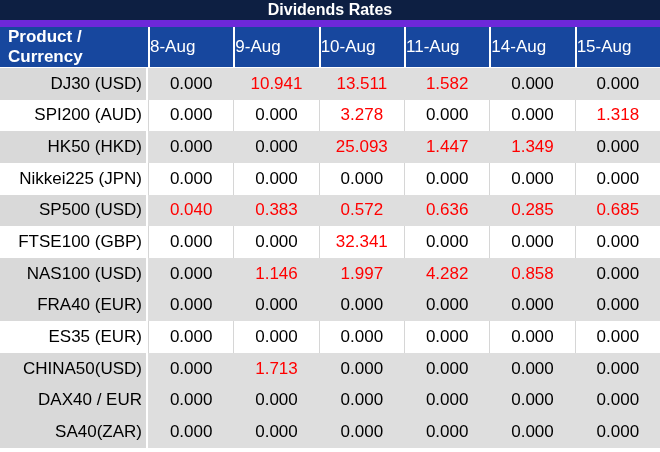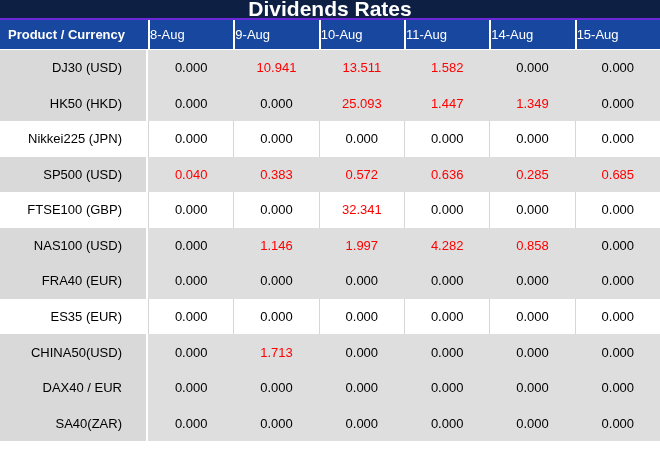--- a/index.html
+++ b/index.html
@@ -5,37 +5,37 @@
   * { box-sizing: border-box; margin: 0; padding: 0; }
   html, body { background: #ffffff; }
   .panel {
     width: 660px;
     height: 452px;
     background: #ffffff;
     font-family: "Liberation Sans", sans-serif;
     overflow: hidden;
   }
   .titlebar {
-    height: 20px;
+    height: 27px;
     background: var(--title_bg, #0d1f42);
     color: #ffffff;
     font-weight: bold;
-    font-size: 21px;
+    font-size: 16px;
     display: flex;
     align-items: center;
     justify-content: center;
-    border-bottom: 2px solid #6d28d9;
+    border-bottom: 7px solid #6d28d9;
   }
   table.divtable {
     width: 660px;
     height: 421px;
     border-collapse: separate;
     border-spacing: 0;
     table-layout: fixed;
-    font-size: 13px;
+    font-size: 17px;
   }
   thead th {
     background: var(--header_bg, #17479e);
     color: #ffffff;
     height: 30px;
     font-weight: normal;
     text-align: left;
     border-bottom: 1px solid #ffffff;
     vertical-align: middle;
   }
@@ -47,21 +47,21 @@
   th.date-h { border-left: 2px solid #ffffff; }
   tbody tr { height: 26px; }
   tbody td {
     text-align: center;
     vertical-align: middle;
     color: #000000;
     background: #ffffff;
   }
   td.product {
     text-align: right;
-    padding-right: 24px;
+    padding-right: 4px;
     border-right: 2px solid #ffffff;
   }
   td.val { border-left: 1px solid #d6d6d6; }
   tr.alt td.product { background: var(--row_alt_product_bg, #d9d9d9); }
   tr.alt td.val {
     background: var(--row_alt_value_bg, #dedede);
     border-left-color: var(--row_alt_value_bg, #dedede);
   }
   td.red { color: var(--value_red, #ff0000); }
 </style>
@@ -98,20 +98,29 @@
 
     <tr class="alt">
           <td class="product">DJ30 (USD)</td>
           <td class="val">0.000</td>
           <td class="val red">10.941</td>
           <td class="val red">13.511</td>
           <td class="val red">1.582</td>
           <td class="val">0.000</td>
           <td class="val">0.000</td>
         </tr>
+        <tr>
+          <td class="product">SPI200 (AUD)</td>
+          <td class="val">0.000</td>
+          <td class="val">0.000</td>
+          <td class="val red">3.278</td>
+          <td class="val">0.000</td>
+          <td class="val">0.000</td>
+          <td class="val red">1.318</td>
+        </tr>
         <tr class="alt">
           <td class="product">HK50 (HKD)</td>
           <td class="val">0.000</td>
           <td class="val">0.000</td>
           <td class="val red">25.093</td>
           <td class="val red">1.447</td>
           <td class="val red">1.349</td>
           <td class="val">0.000</td>
         </tr>
         <tr>

